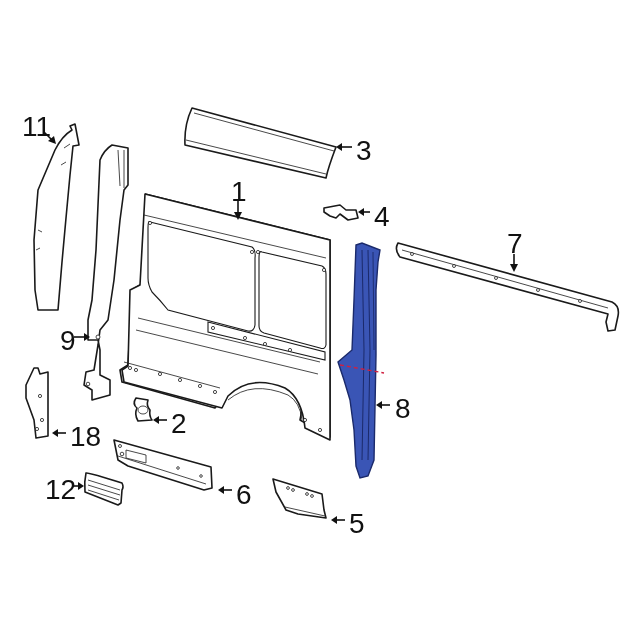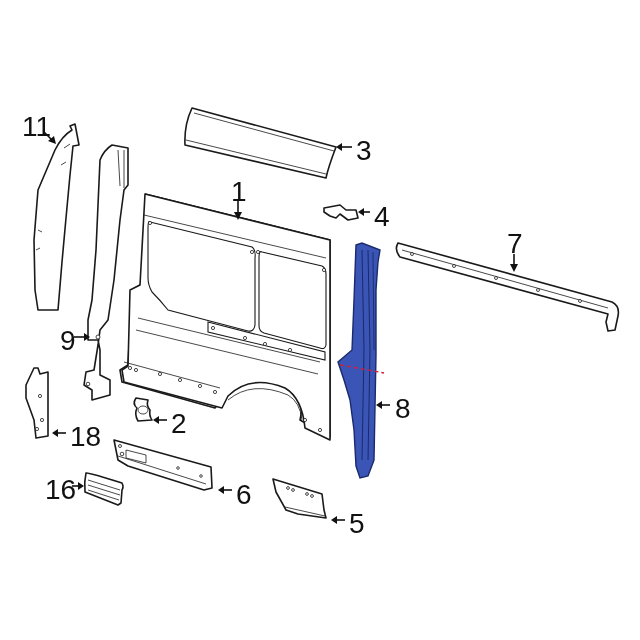--- a/index.html
+++ b/index.html
@@ -159,15 +159,15 @@
 
 <span class="callout" style="left:22px;top:113px;">11</span>
 <span class="callout" style="left:231px;top:178px;">1</span>
 <span class="callout" style="left:356px;top:137px;">3</span>
 <span class="callout" style="left:374px;top:203px;">4</span>
 <span class="callout" style="left:507px;top:230px;">7</span>
 <span class="callout" style="left:60px;top:327px;">9</span>
 <span class="callout" style="left:395px;top:395px;">8</span>
 <span class="callout" style="left:171px;top:410px;">2</span>
 <span class="callout" style="left:70px;top:423px;">18</span>
-<span class="callout" style="left:45px;top:476px;">16</span>
+<span class="callout" style="left:45px;top:476px;">12</span>
 <span class="callout" style="left:236px;top:481px;">6</span>
 <span class="callout" style="left:349px;top:510px;">5</span>
 
 </body></html>

